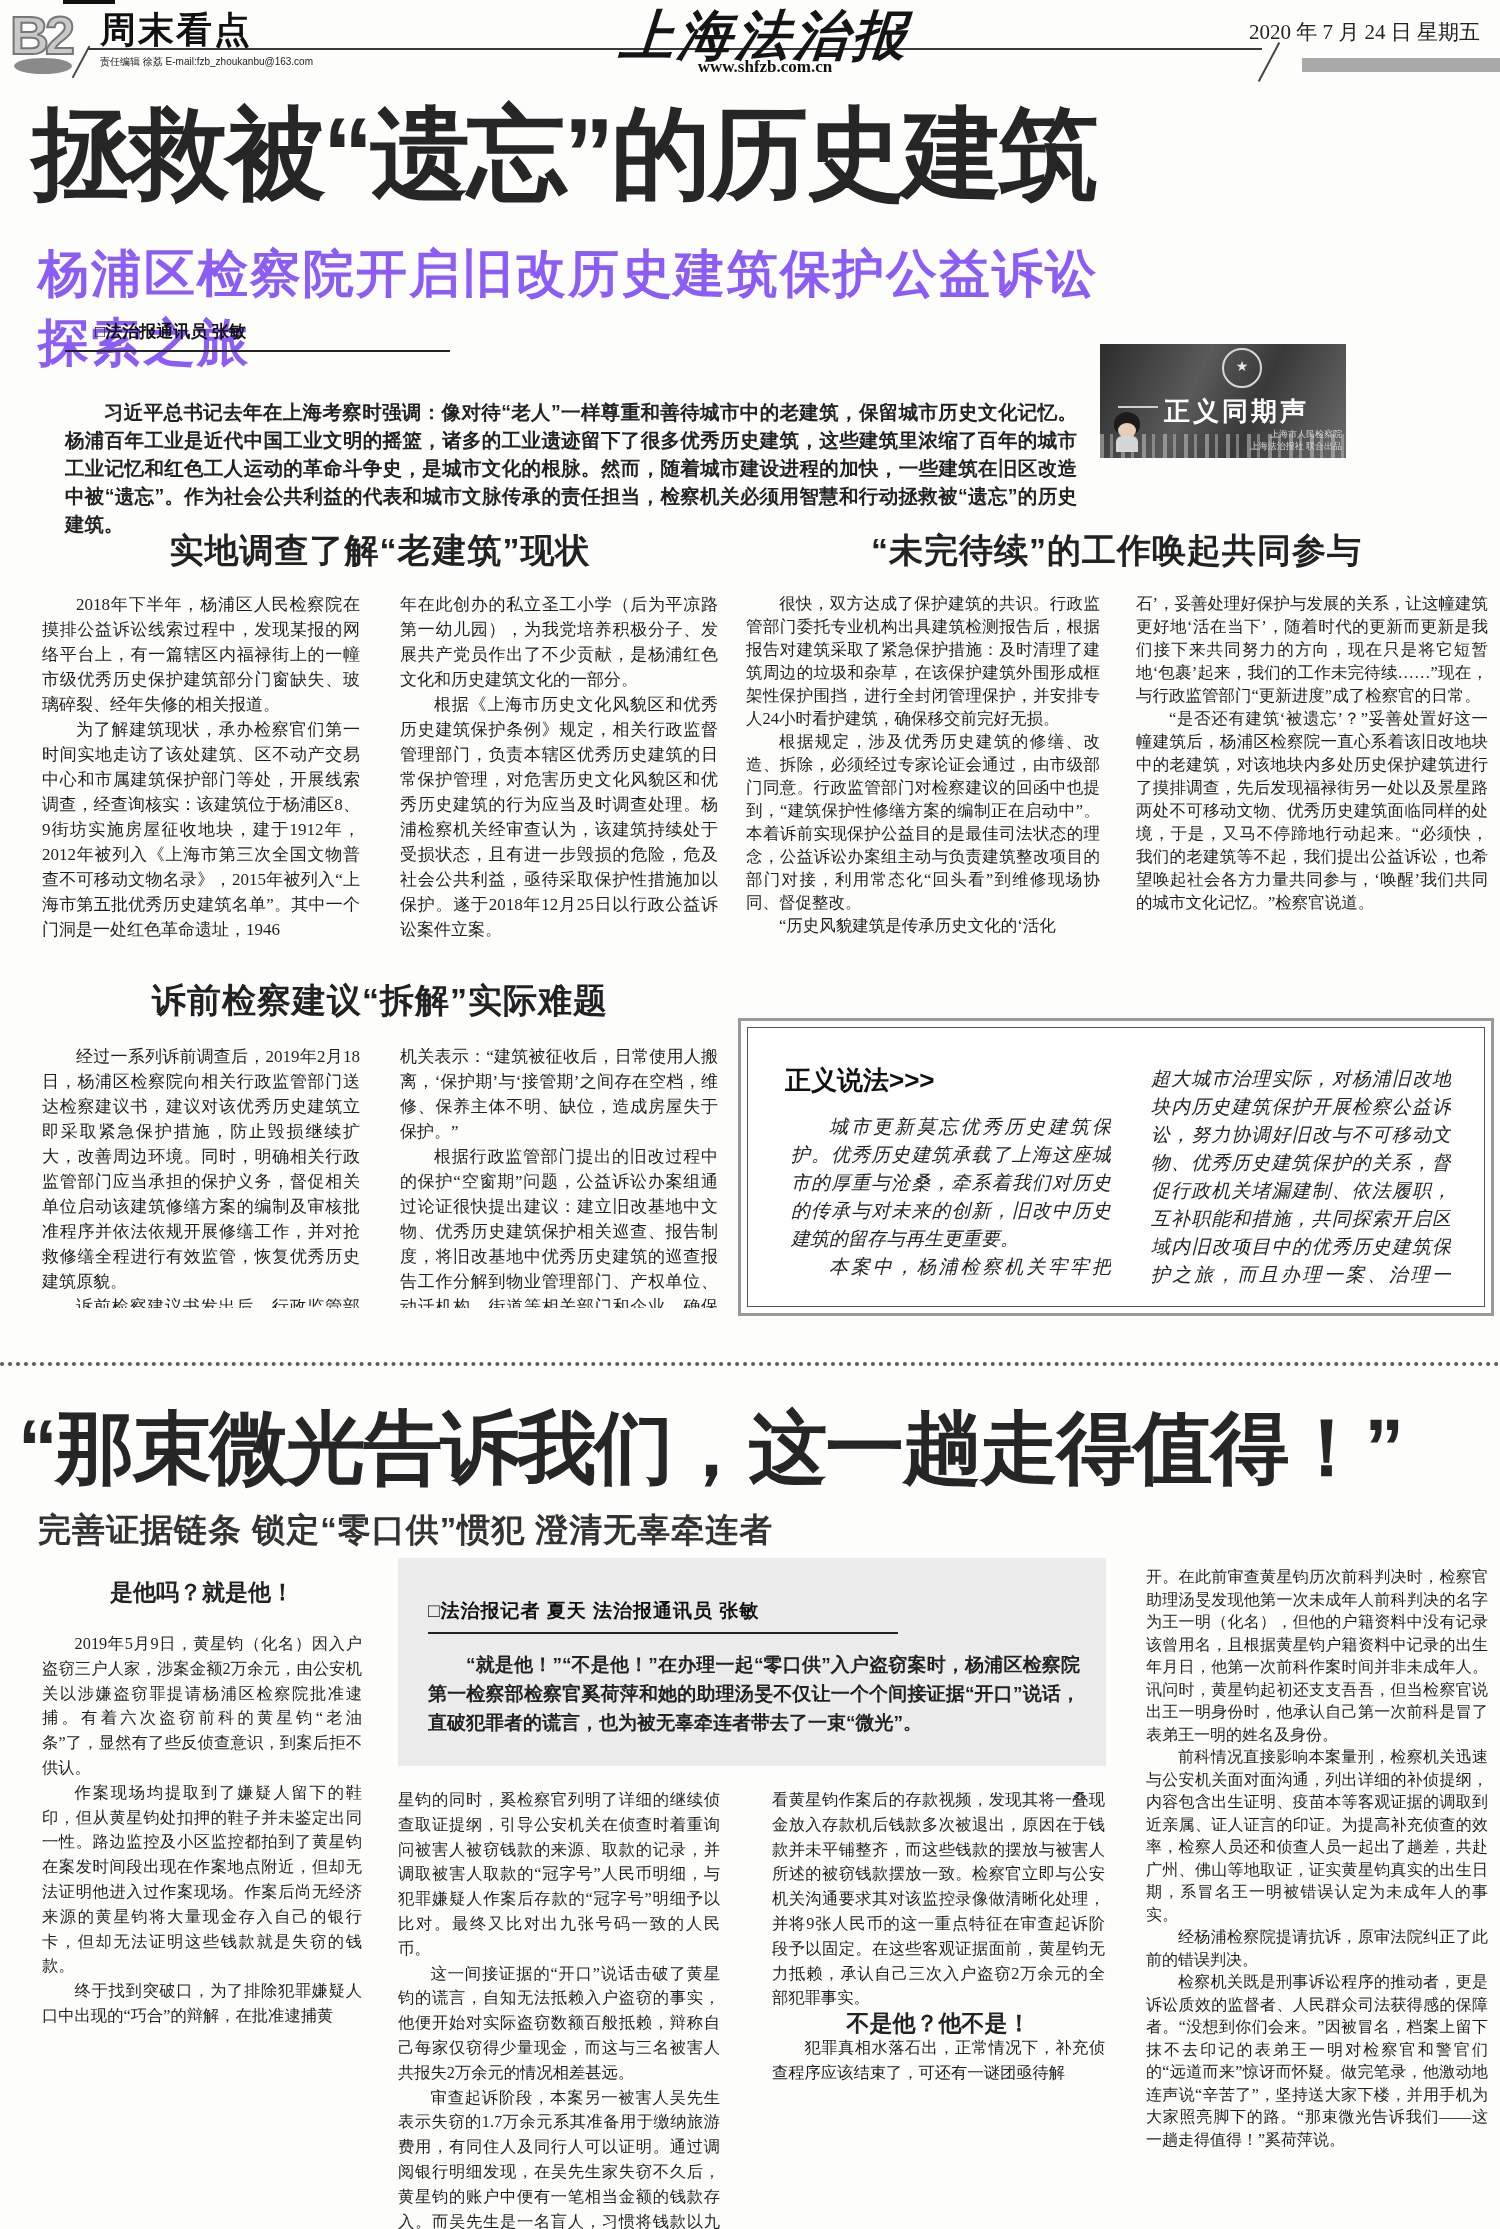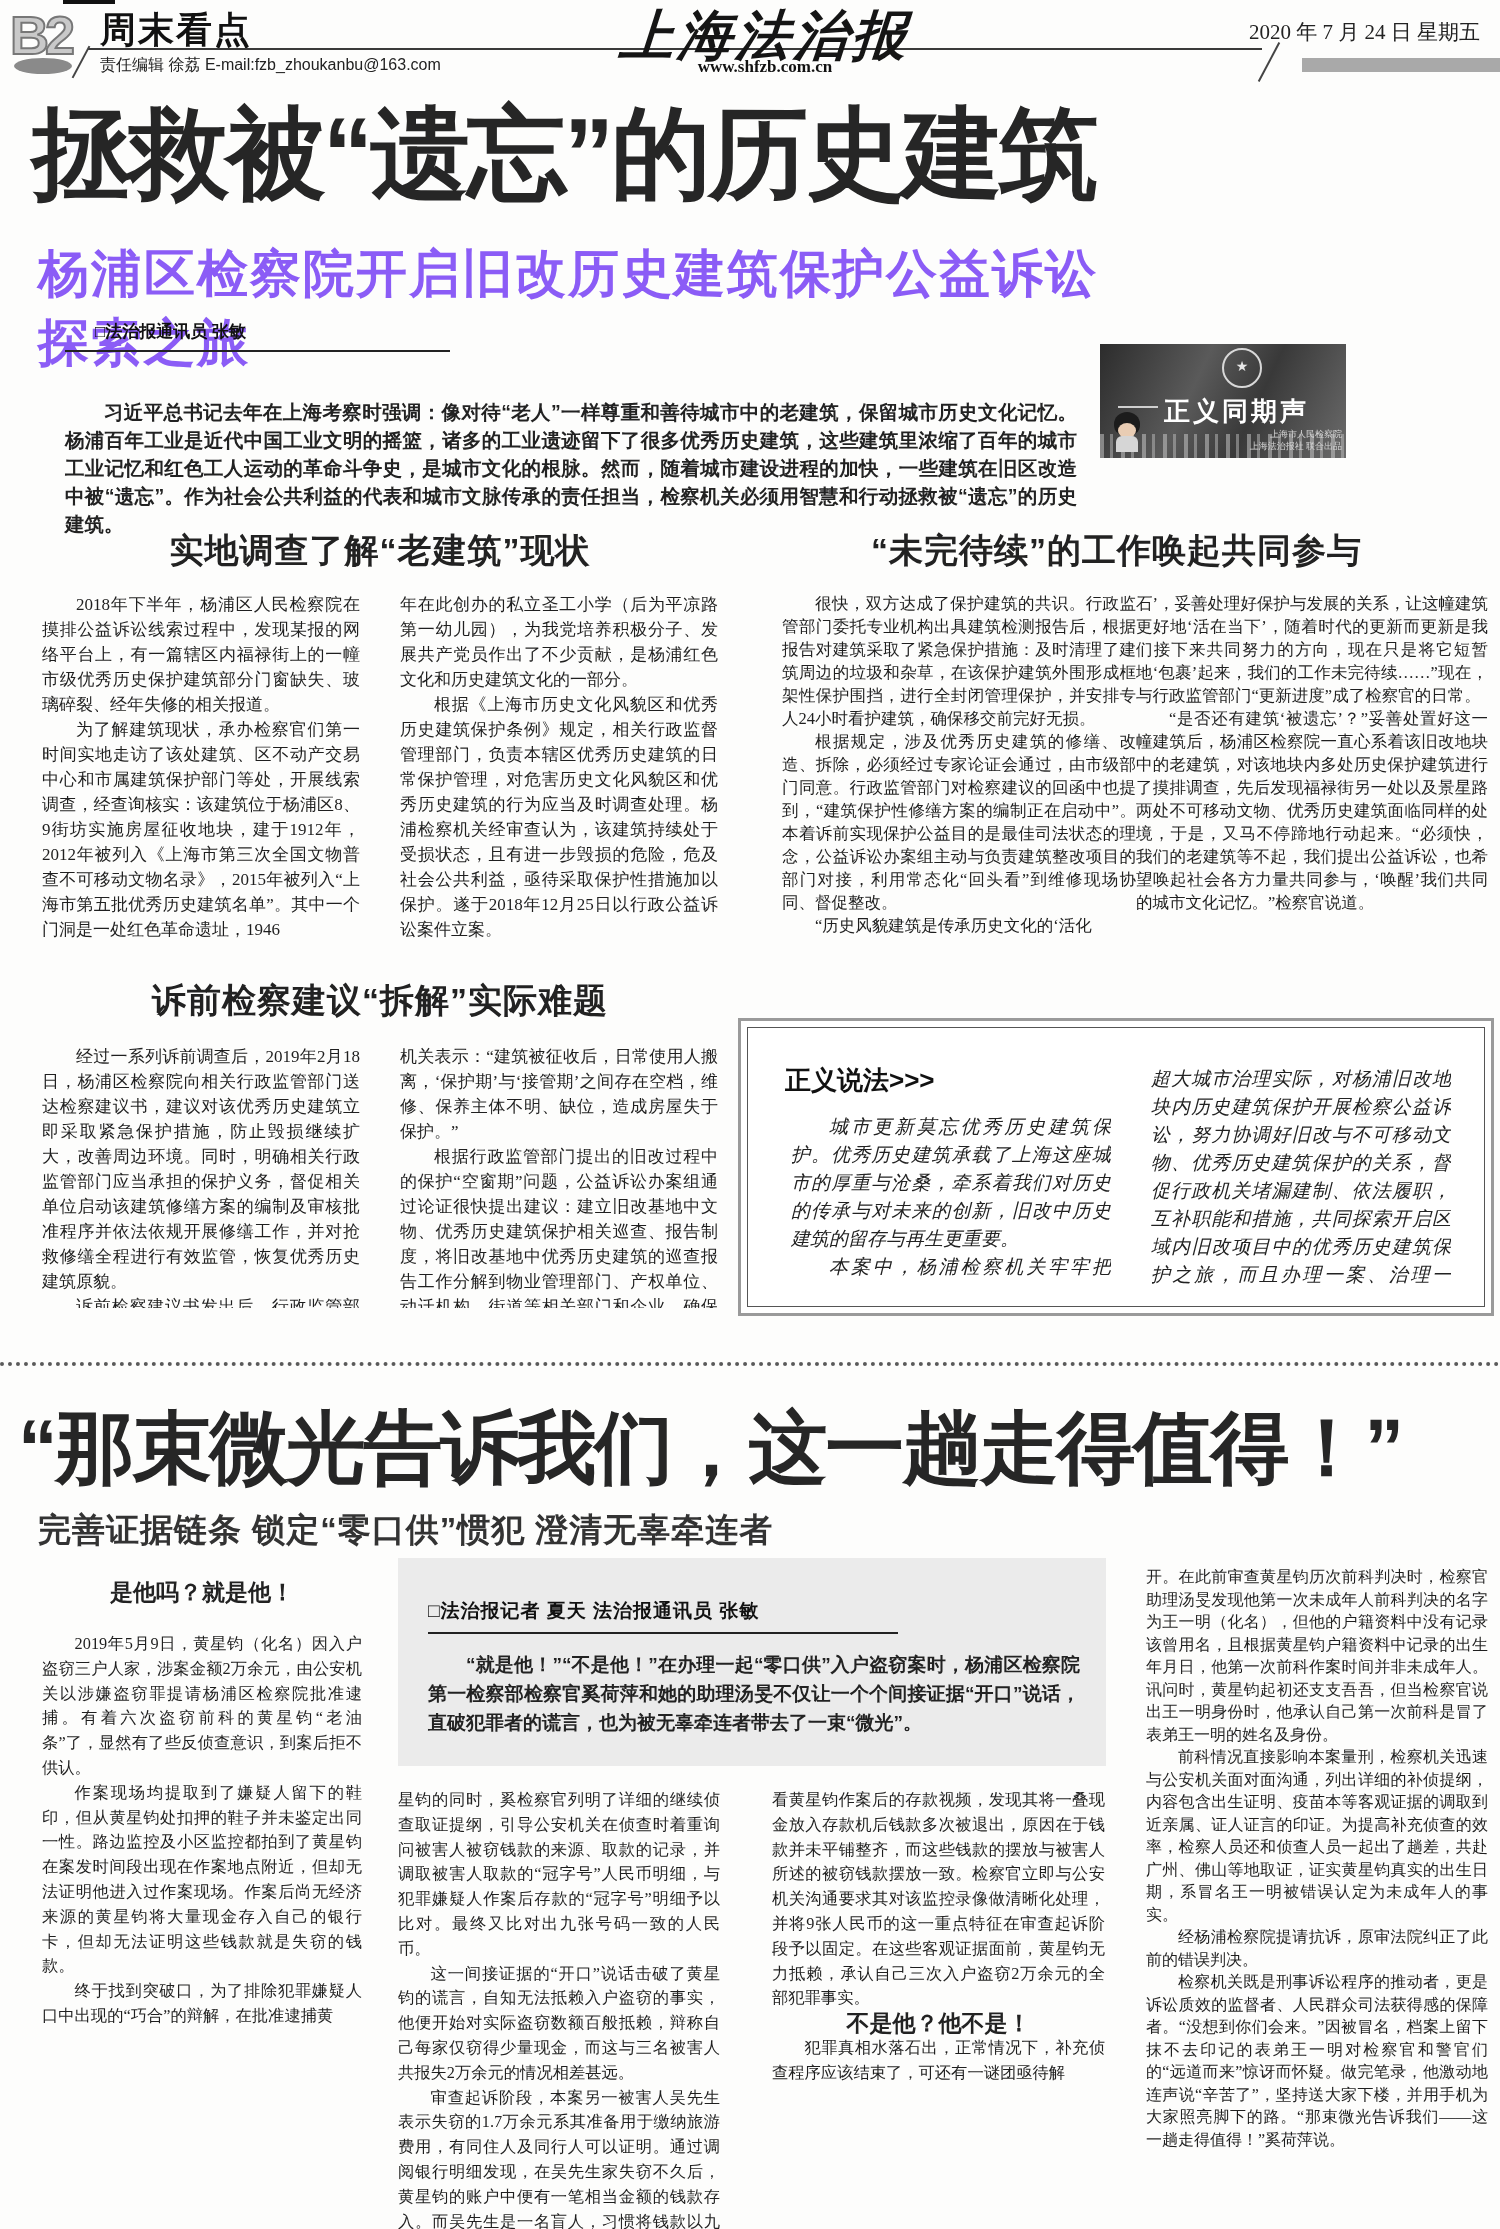--- a/index.html
+++ b/index.html
@@ -8,21 +8,21 @@
   .abs{position:absolute;}
   .sans{font-family:"Liberation Sans","DejaVu Sans",sans-serif;}
 
   
   .top-mark{left:63px;top:0;width:52px;height:4px;background:#111;}
   .b2{left:10px;top:4px;width:84px;height:64px;font-family:"Liberation Sans",sans-serif;
       font-size:54px;font-weight:900;color:#c9c9c9;-webkit-text-stroke:2px #777;letter-spacing:-4px;}
   .b2-shadow{left:14px;top:58px;width:58px;height:16px;background:#8a8a8a;border-radius:50%;}
   .section-name{left:100px;top:6px;font-size:36px;font-weight:900;letter-spacing:2px;color:#111;}
   .header-rule{left:88px;top:48px;width:1174px;height:2px;background:#3a3a3a;}
-  .editor-line{left:100px;top:55px;font-size:16px;color:#222;}
+  .editor-line{left:100px;top:55px;font-size:10px;color:#222;}
   .masthead{left:600px;top:0px;width:330px;text-align:center;font-size:54px;font-weight:900;
             font-style:italic;color:#151515;letter-spacing:4px;transform:skewX(-4deg);}
   .site-url{left:640px;top:57px;width:250px;text-align:center;font-weight:700;font-size:17px;color:#111;}
   .issue-date{left:1230px;top:18px;width:250px;text-align:right;font-size:21px;color:#222;}
   .slash{width:2px;height:36px;background:#444;transform:rotate(28deg);}
   .gray-bar{left:1302px;top:58px;width:198px;height:14px;background:#a9a9a9;}
 
   
   .a1-headline{left:32px;top:88px;width:1460px;font-size:100px;font-weight:900;color:#262626;
                letter-spacing:-3px;white-space:nowrap;}
@@ -136,21 +136,21 @@
   <div class="col body-l" style="left:42px;top:1044px;width:318px;height:264px;">
       <p>经过一系列诉前调查后，2019年2月18日，杨浦区检察院向相关行政监管部门送达检察建议书，建议对该优秀历史建筑立即采取紧急保护措施，防止毁损继续扩大，改善周边环境。同时，明确相关行政监管部门应当承担的保护义务，督促相关单位启动该建筑修缮方案的编制及审核批准程序并依法依规开展修缮工作，并对抢救修缮全程进行有效监管，恢复优秀历史建筑原貌。</p>
       <p>诉前检察建议书发出后，行政监管部门高度重视，指定专人对接，他们向检察</p>
     </div>
   <div class="col body-l" style="left:400px;top:1044px;width:318px;height:264px;">
       <p class="cont">机关表示：“建筑被征收后，日常使用人搬离，‘保护期’与‘接管期’之间存在空档，维修、保养主体不明、缺位，造成房屋失于保护。”</p>
       <p>根据行政监管部门提出的旧改过程中的保护“空窗期”问题，公益诉讼办案组通过论证很快提出建议：建立旧改基地中文物、优秀历史建筑保护相关巡查、报告制度，将旧改基地中优秀历史建筑的巡查报告工作分解到物业管理部门、产权单位、动迁机构、街道等相关部门和企业，确保相关建筑保护“无缝衔接”。</p>
     </div>
 
   <div class="sec-title" style="left:745px;top:528px;width:743px;">“未完待续”的工作唤起共同参与</div>
-  <div class="col body-r" style="left:746px;top:592px;width:354px;height:416px;margin-left:36px;">
+  <div class="col body-r" style="left:746px;top:592px;width:354px;height:416px;">
       <p>很快，双方达成了保护建筑的共识。行政监管部门委托专业机构出具建筑检测报告后，根据报告对建筑采取了紧急保护措施：及时清理了建筑周边的垃圾和杂草，在该保护建筑外围形成框架性保护围挡，进行全封闭管理保护，并安排专人24小时看护建筑，确保移交前完好无损。</p>
       <p>根据规定，涉及优秀历史建筑的修缮、改造、拆除，必须经过专家论证会通过，由市级部门同意。行政监管部门对检察建议的回函中也提到，“建筑保护性修缮方案的编制正在启动中”。本着诉前实现保护公益目的是最佳司法状态的理念，公益诉讼办案组主动与负责建筑整改项目的部门对接，利用常态化“回头看”到维修现场协同、督促整改。</p>
       <p>“历史风貌建筑是传承历史文化的‘活化</p>
     </div>
   <div class="col body-r" style="left:1136px;top:592px;width:352px;height:416px;">
       <p class="cont">石’，妥善处理好保护与发展的关系，让这幢建筑更好地‘活在当下’，随着时代的更新而更新是我们接下来共同努力的方向，现在只是将它短暂地‘包裹’起来，我们的工作未完待续……”现在，与行政监管部门“更新进度”成了检察官的日常。</p>
       <p>“是否还有建筑‘被遗忘’？”妥善处置好这一幢建筑后，杨浦区检察院一直心系着该旧改地块中的老建筑，对该地块内多处历史保护建筑进行了摸排调查，先后发现福禄街另一处以及景星路两处不可移动文物、优秀历史建筑面临同样的处境，于是，又马不停蹄地行动起来。“必须快，我们的老建筑等不起，我们提出公益诉讼，也希望唤起社会各方力量共同参与，‘唤醒’我们共同的城市文化记忆。”检察官说道。</p>
     </div>
 
   <div class="abs jbox">

